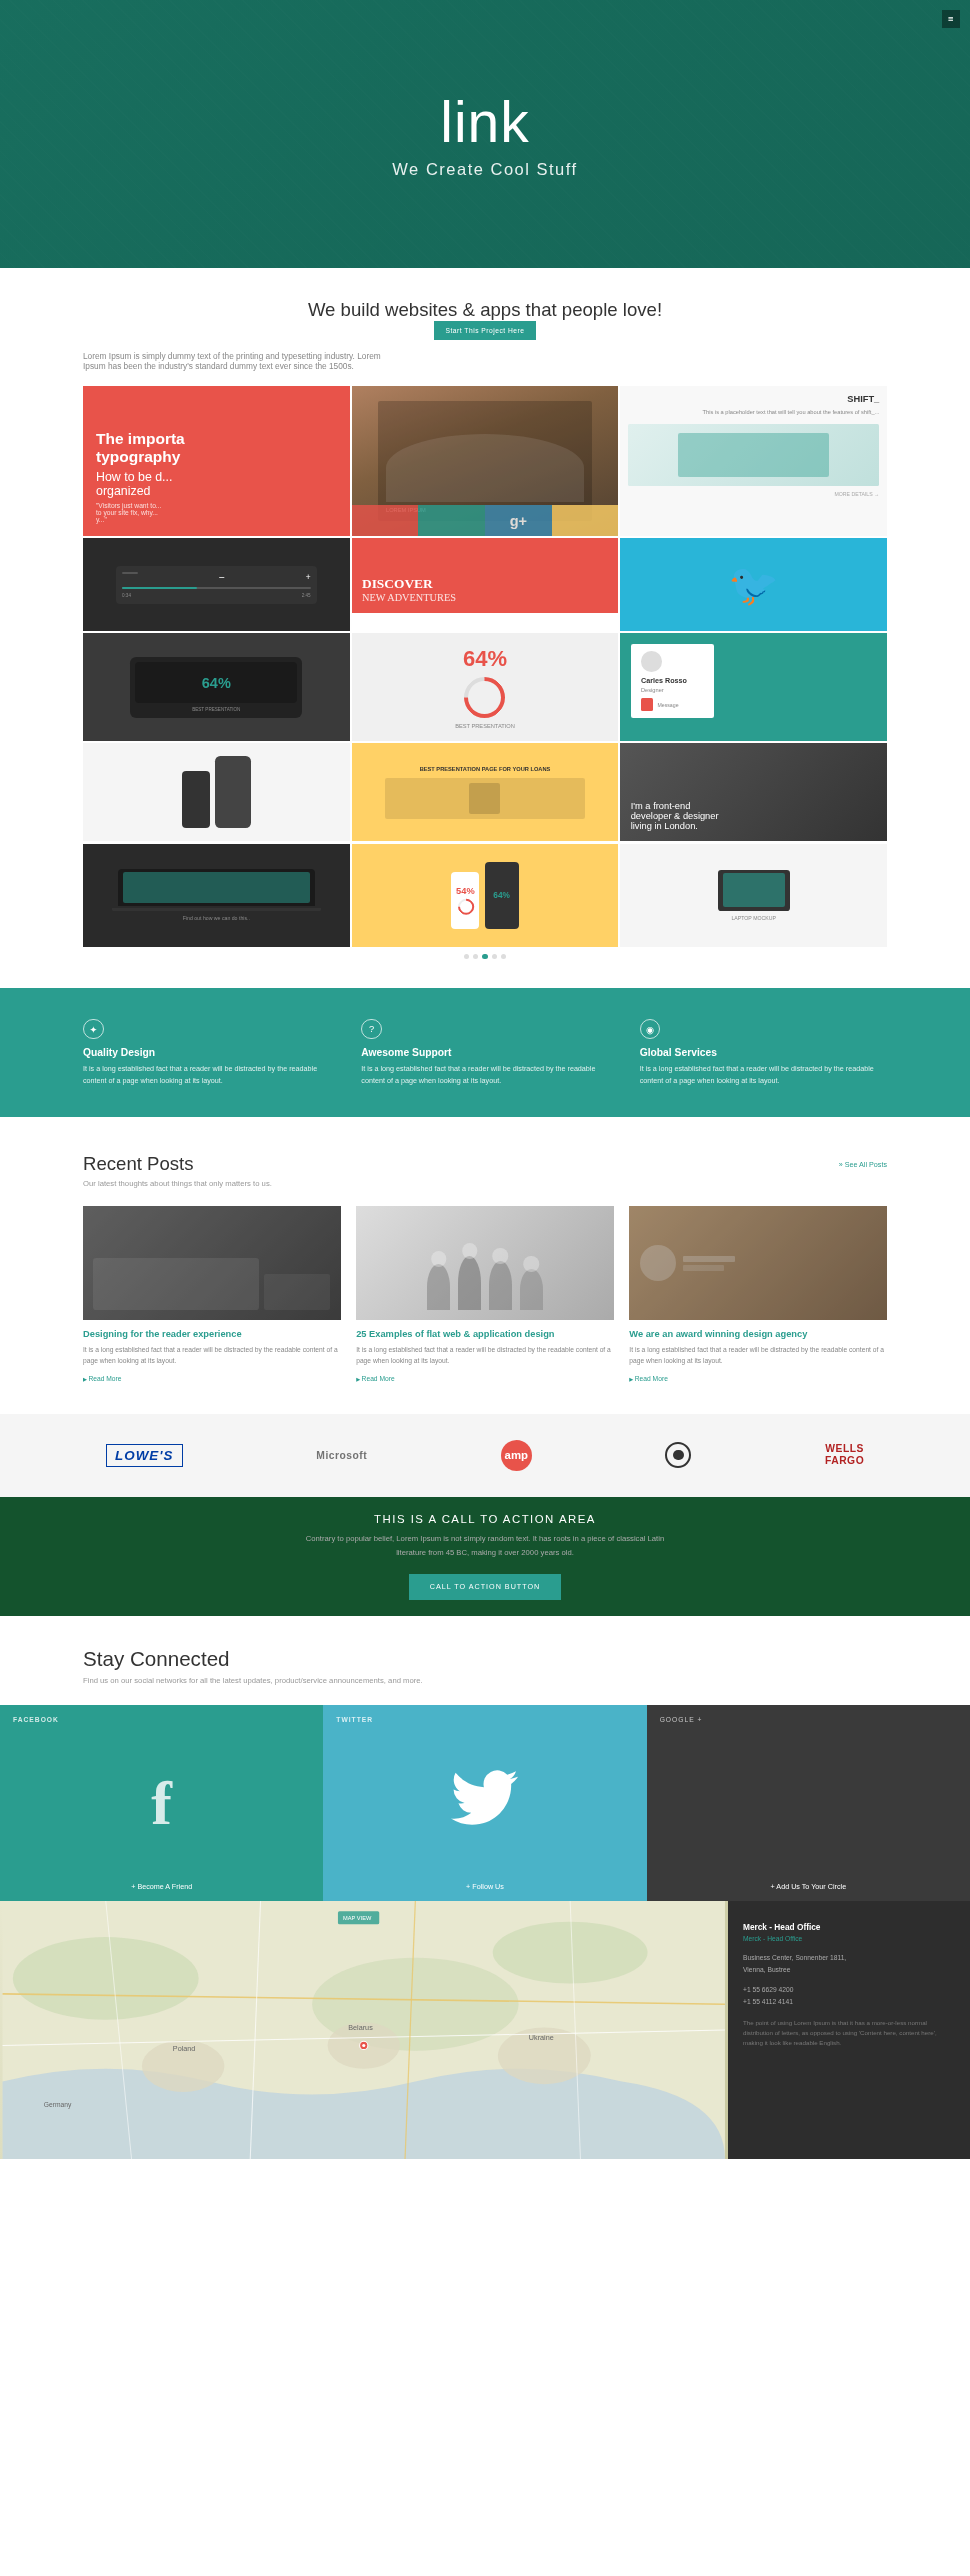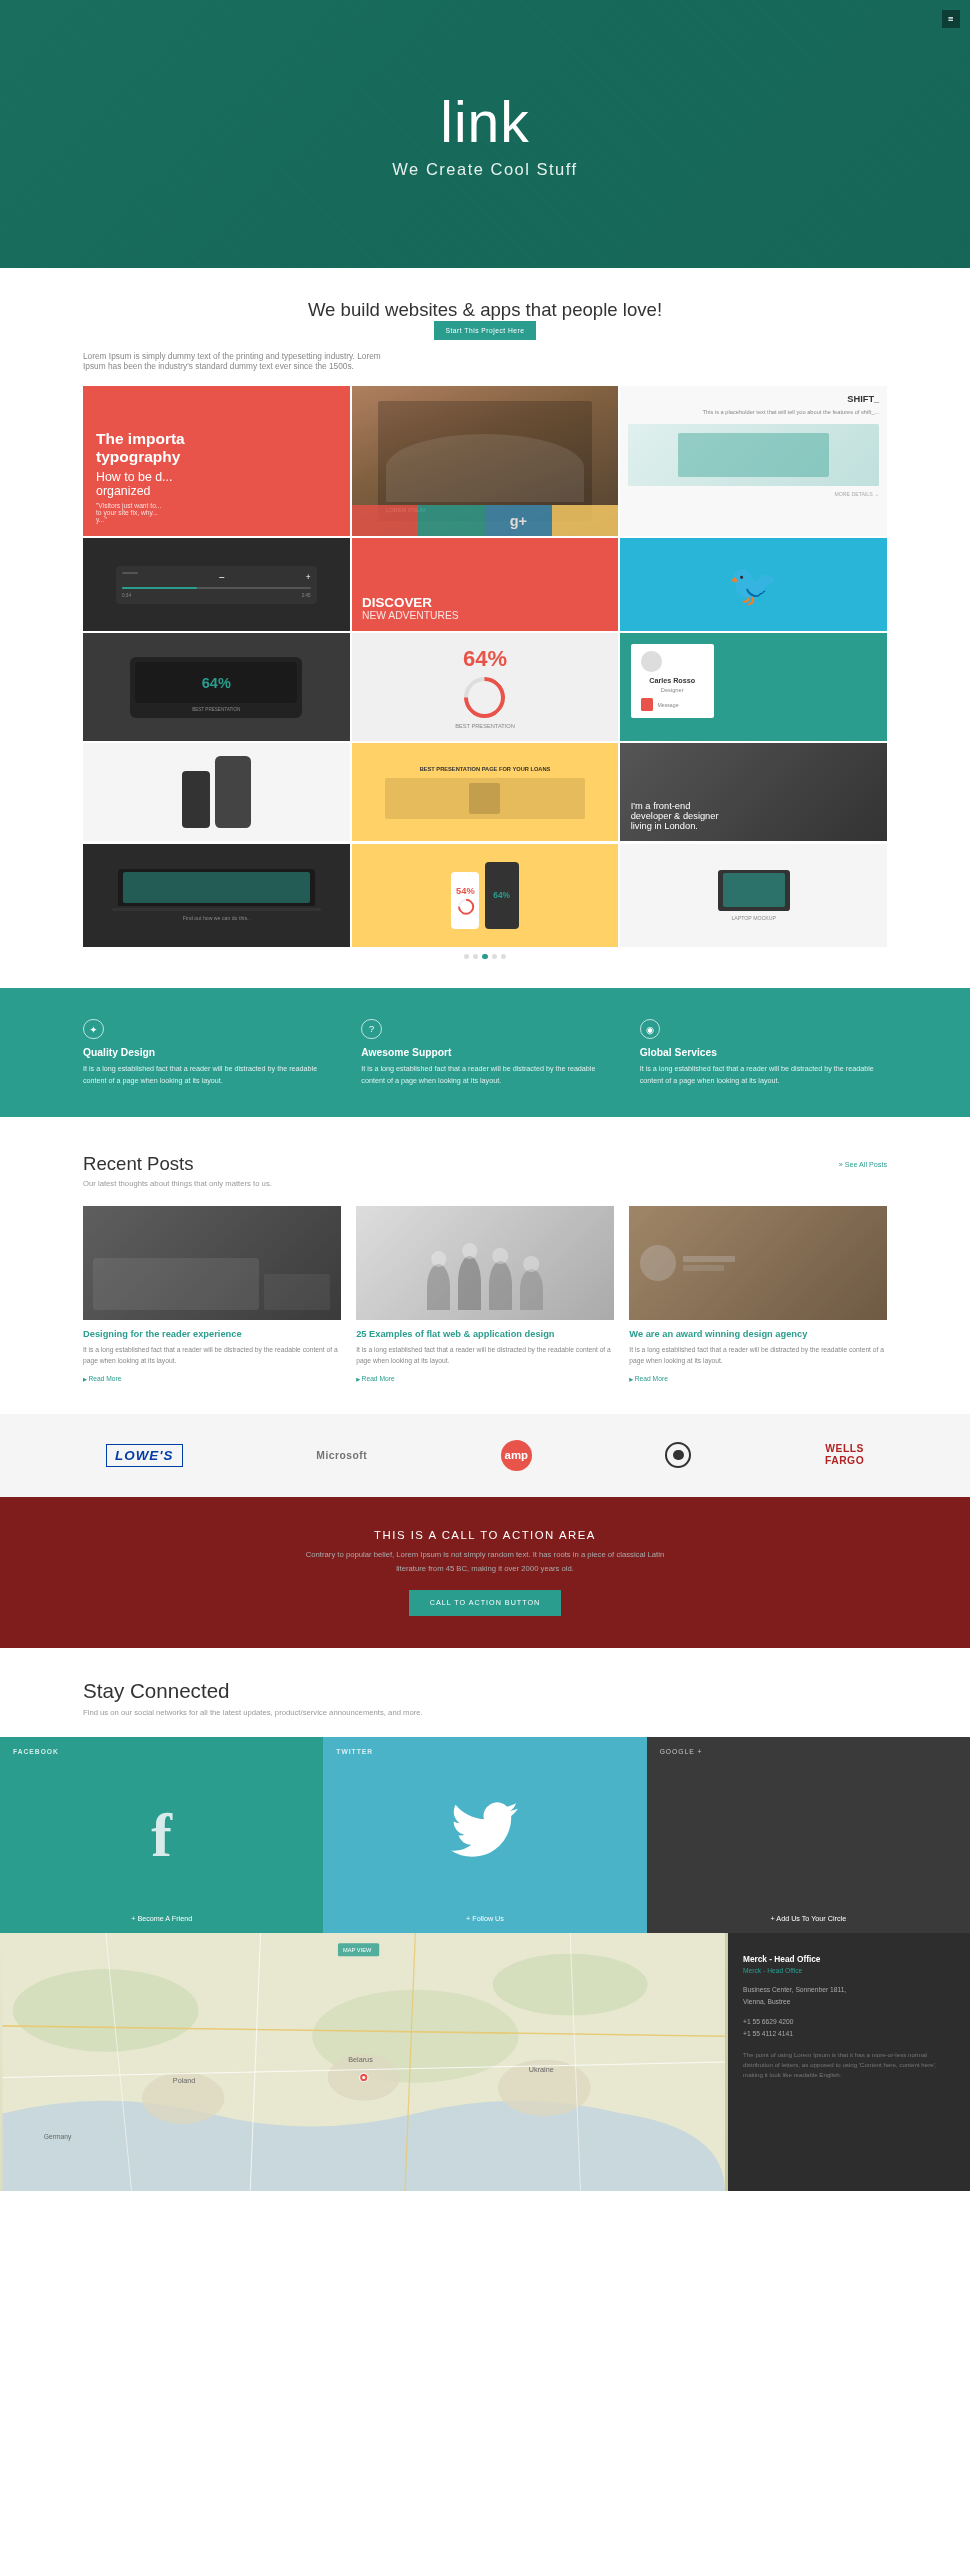--- a/index.html
+++ b/index.html
@@ -120,22 +120,22 @@
     }
     .brand-item { font-size: 11.4px; font-weight: 700; color: #666; letter-spacing: 0.5px; }
     .brand-lowes { color: #003da5; font-size: 14.5px; }
     .brand-microsoft { font-size: 10.3px; color: #737373; }
     .brand-target { width: 26px; height: 26px; border-radius: 50%; border: 2.1px solid #333; display: flex; align-items: center; justify-content: center; }
     .brand-target-inner { width: 10.3px; height: 10.3px; border-radius: 50%; background: #333; }
     .brand-wellsfargo { font-size: 9.3px; font-weight: 700; color: #b22222; text-align: center; line-height: 1.2; }
 
     
     .cta-section {
-      background: #7f1d1d;
-      padding: 32px 83px;
+      background: #14532d;
+      padding: 16px 83px;
       text-align: center;
     }
     .cta-title { font-size: 11.4px; color: #fff; letter-spacing: 1.5px; margin-bottom: 7.7px; font-weight: 400; }
     .cta-desc { font-size: 7.7px; color: #aaa; max-width: 361px; margin: 0 auto 15.5px; line-height: 1.7; }
     .cta-button {
       background: #2a9d8f;
       color: #fff;
       border: none;
       padding: 8.3px 20.6px;
       font-size: 7.2px;
@@ -308,21 +308,21 @@
           <div style="height:1.5px;background:#555;border-radius:1px;margin:4.1px 0;">
             <div style="width:40%;height:100%;background:#2a9d8f;border-radius:1px;"></div>
           </div>
           <div style="display:flex;justify-content:space-between;font-size:4.6px;color:#888;">
             <span>0:34</span>
               <span>2:45</span>
           </div>
         </div>
       </div>
     </div>
-    <div class="port-cell" style="height:93px;">
+    <div class="port-cell" style="height:75px;font-family:Liberation Serif, serif;">
       <div class="discover-card">
         <div class="discover-text">DISCOVER</div>
         <div class="discover-sub">NEW ADVENTURES</div>
       </div>
     </div>
     <div class="port-cell" style="height:93px;">
       <div style="background:#29b5d8;height:100%;display:flex;align-items:center;justify-content:center;">
         <div style="font-size:41px;color:#fff;font-weight:bold;">🐦</div>
       </div>
     </div>
@@ -341,21 +341,21 @@
       <div style="background:#f0f0f0;height:100%;display:flex;align-items:center;justify-content:center;padding:10.3px;">
         <div style="text-align:center;">
           <div style="font-size:22px;font-weight:700;color:#e8534a;">64%</div>
           <div style="width:41px;height:41px;border-radius:50%;border:4.1px solid #e8534a;border-top-color:#ddd;margin:5.2px auto;transform:rotate(-45deg);"></div>
           <div style="font-size:5.7px;color:#888;">BEST PRESENTATION</div>
         </div>
       </div>
     </div>
     <div class="port-cell" style="height:108px;">
       <div style="background:#2a9d8f;height:100%;display:flex;align-items:flex-start;justify-content:flex-start;padding:10.3px;">
-        <div style="background:#fff;border-radius:2.1px;padding:7.7px 10.3px;min-width:83px;text-align:center;">
+        <div style="background:#fff;border-radius:2.1px;padding:7.7px 10.3px;min-width:83px;">
           <div style="width:20.6px;height:20.6px;border-radius:50%;background:#ddd;margin-bottom:4.1px;"></div>
           <div style="font-size:7.2px;font-weight:600;color:#333;">Carles Rosso</div>
           <div style="font-size:5.7px;color:#888;margin-top:2.1px;">Designer</div>
           <div style="margin-top:5.2px;display:flex;gap:4.1px;">
             <div style="width:12.4px;height:12.4px;background:#e8534a;border-radius:1.5px;"></div>
             <div style="font-size:5.2px;color:#888;align-self:center;">Message</div>
           </div>
         </div>
       </div>
     </div>

